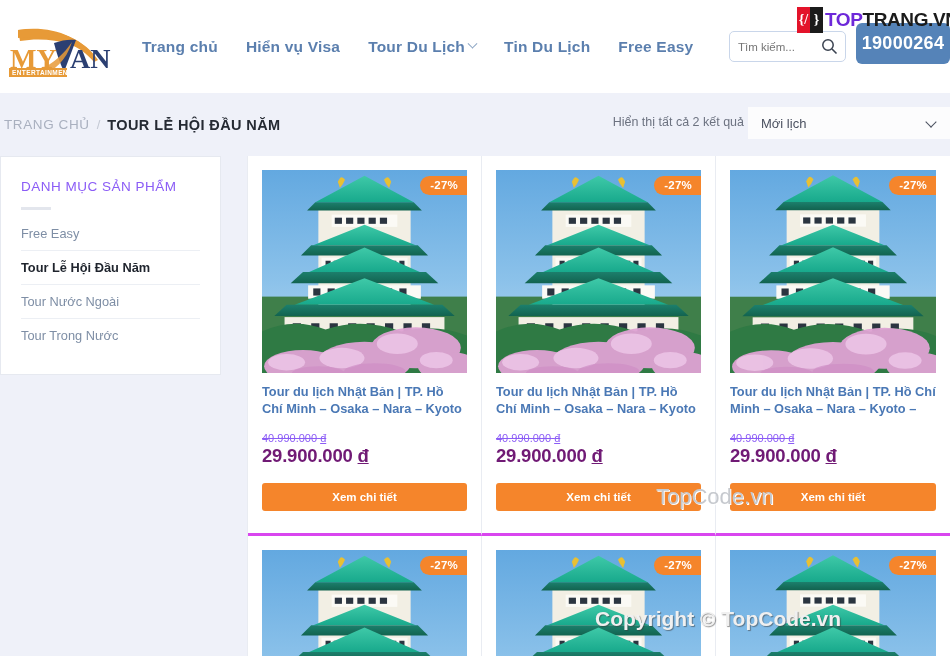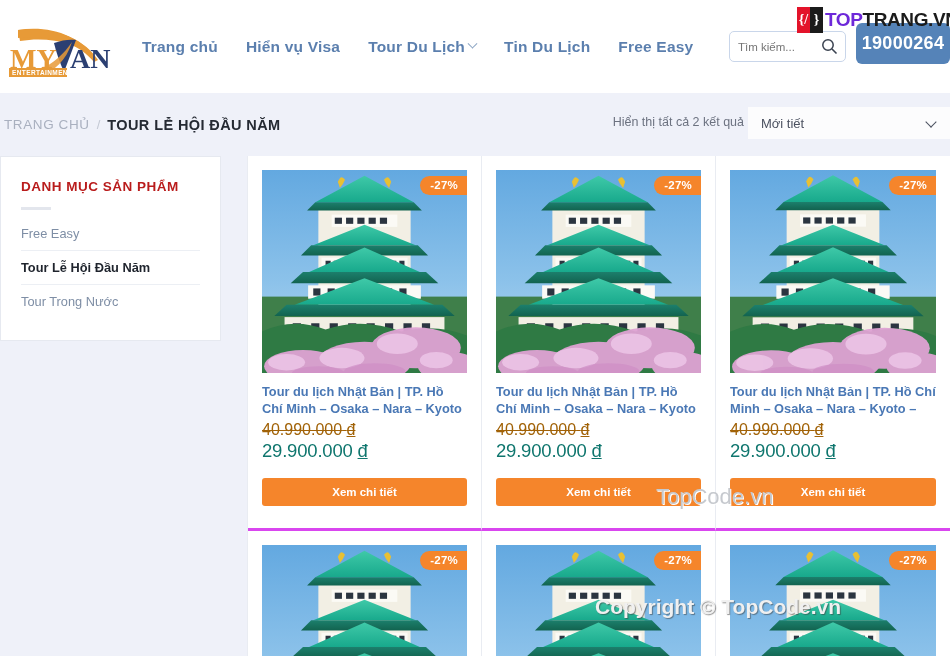--- a/index.html
+++ b/index.html
@@ -155,21 +155,21 @@
     margin-left: 0;
     flex: none;
   }
   .sidebar-card {
     background: #fff;
     border: 1px solid #e6e9f0;
     padding: 22px 20px 22px 20px;
     width: 221px;
   }
   .sb-title {
-    font-size: 13.5px; font-weight: bold; color: #b91c1c;
+    font-size: 13.5px; font-weight: normal; color: #8b5cf6;
     letter-spacing: .5px;
   }
   .sb-rule { width: 30px; height: 3px; background: #e3e6ed; margin: 13px 0 14px; }
   .sb-item {
     font-size: 12.8px;
     color: #7e8ea5;
     padding: 9px 0;
     border-bottom: 1px solid #eceff4;
     cursor: pointer;
   }
@@ -221,29 +221,29 @@
     margin-top: 11px;
     font-size: 12.8px;
     line-height: 16.5px;
     color: #4a78b5;
     font-weight: bold;
     cursor: pointer;
     height: 34px;
     overflow: hidden;
   }
   .p-old {
-    margin-top: 3px;
-    font-size: 16px;
-    color: #a16207;
+    margin-top: 14px;
+    font-size: 11px;
+    color: #8b5cf6;
     text-decoration: line-through;
   }
   .p-new {
     font-size: 18.5px;
-    color: #0f766e;
-    font-weight: normal;
+    color: #701a75;
+    font-weight: bold;
     margin-top: 1px;
     letter-spacing: -.2px;
   }
   .p-new .dong { text-decoration: underline; }
   .p-old .dong { text-decoration: underline; }
 
   .btn-detail {
     margin-top: 16px;
     width: 100%;
     height: 28px;
@@ -262,21 +262,21 @@
     position: absolute;
     left: 408px; top: 328px;
     font-size: 22px;
     color: #c6c9ce;
     font-family: "Liberation Sans", sans-serif;
     pointer-events: none;
     text-shadow: 1px 1px 0 #ffffff;
   }
   .wm-copyright {
     position: absolute;
-    left: 347px; top: 439px;
+    left: 347px; top: 451px;
     font-size: 21px;
     font-weight: bold;
     color: #f0f0f0;
     text-shadow: 1px 1px 1px rgba(60,60,60,.55);
     pointer-events: none;
     white-space: nowrap;
   }
 </style>
 </head>
 <body>
@@ -341,36 +341,39 @@
 </div>
 
 <div class="crumbbar">
   <span class="crumb-home">TRANG CHỦ</span>
   <span class="crumb-sep">/</span>
   <span class="crumb-cur">TOUR LỄ HỘI ĐẦU NĂM</span>
 
   <span class="result-count">Hiển thị tất cả 2 kết quả</span>
 
   <div class="sort-select">
-    <span class="sort-label">Mới tiết</span>
+    <span class="sort-label">Mới lịch</span>
     <span class="sort-chev"></span>
   </div>
 </div>
 
 <div class="body-wrap">
 
   <div class="sidebar">
     <div class="sidebar-card">
       <div class="sb-title">DANH MỤC SẢN PHẨM</div>
       <div class="sb-rule"></div>
       <div class="sb-item first">
         <span>Free Easy</span>
       </div>
       <div class="sb-item active">
         <span>Tour Lễ Hội Đầu Năm</span>
+      </div>
+      <div class="sb-item">
+        <span>Tour Nước Ngoài</span>
       </div>
       <div class="sb-item last">
         <span>Tour Trong Nước</span>
       </div>
     </div>
   </div>
 
   <div class="grid-area">
     <div class="grid" id="grid">
         <div class="card"><div class="thumb">

